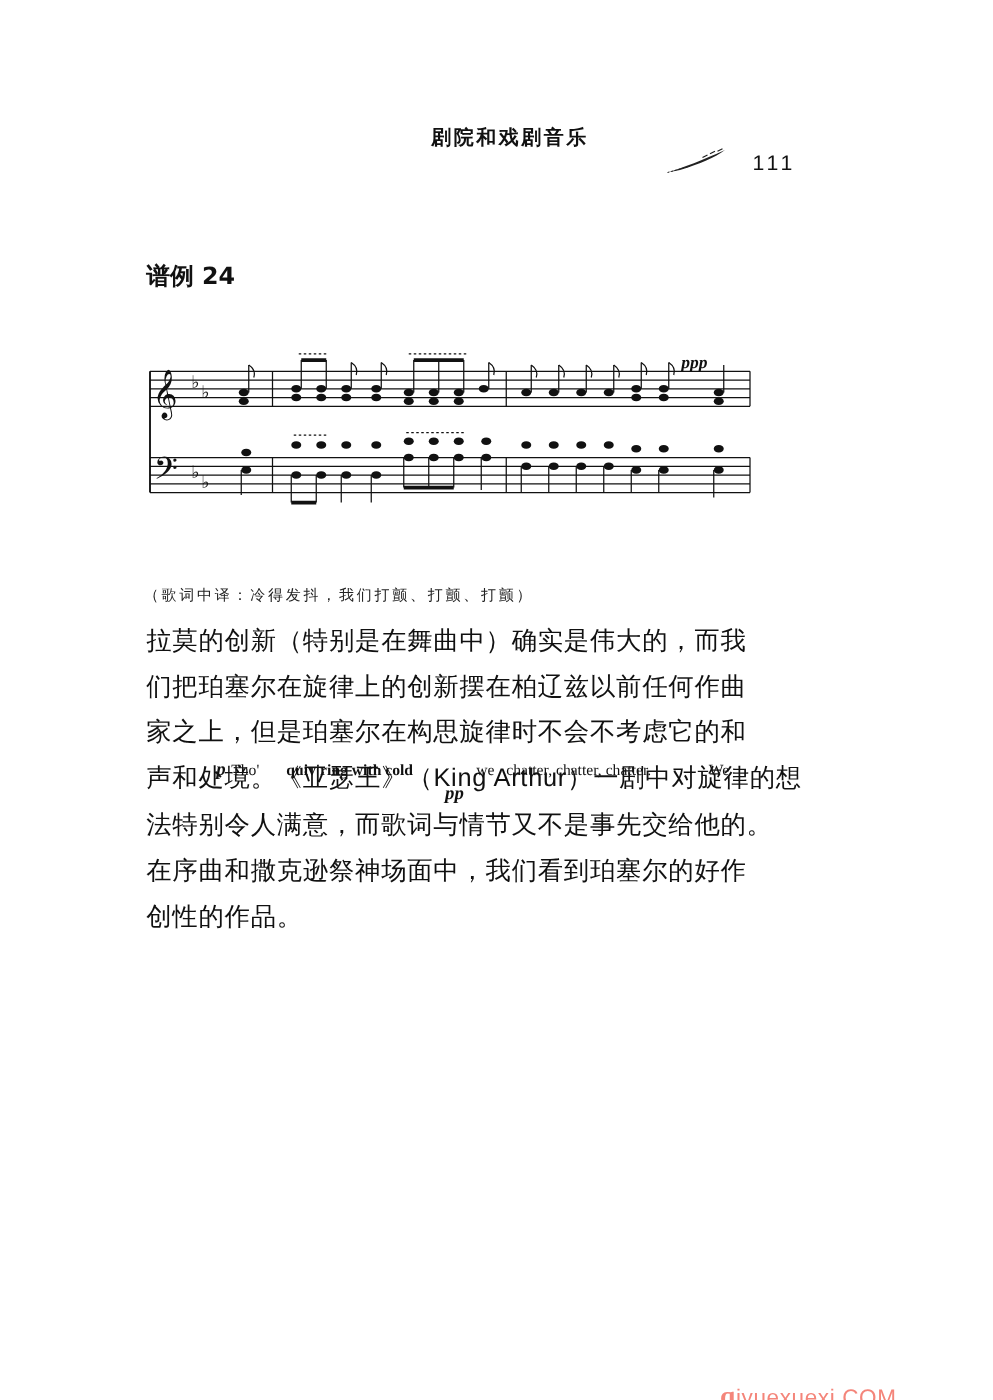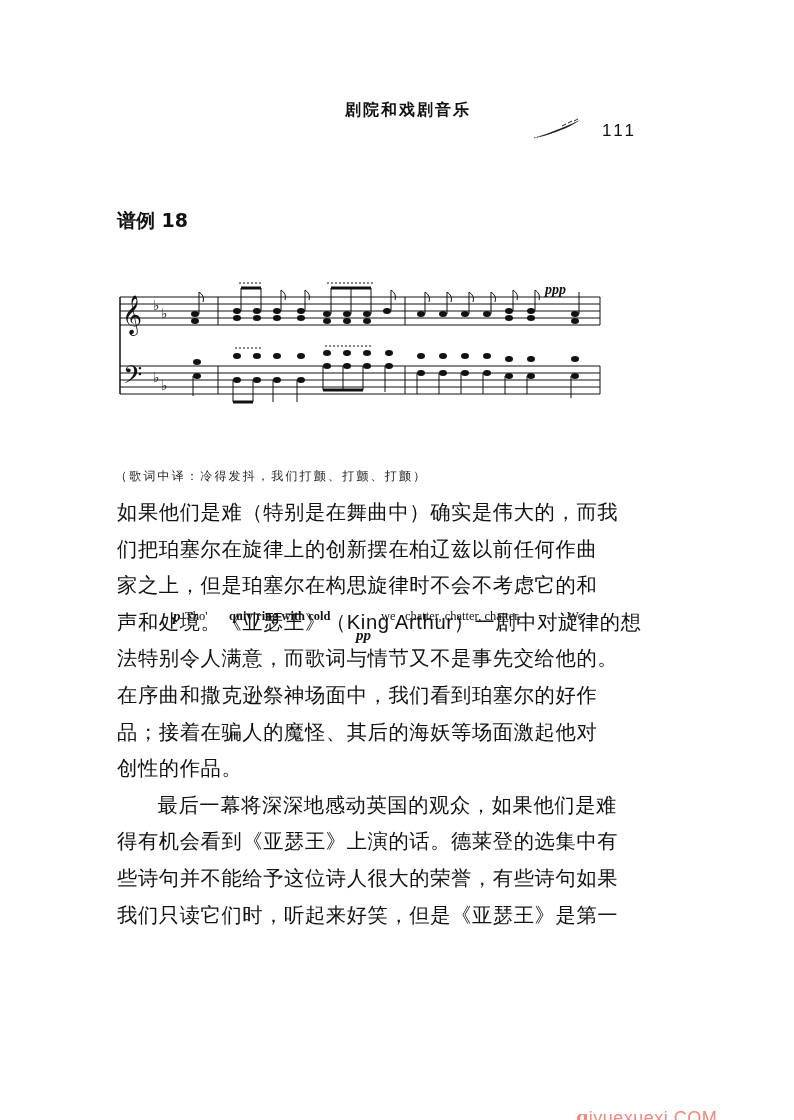--- a/index.html
+++ b/index.html
@@ -55,21 +55,21 @@
 <body>
 
 <div class="running-head">剧院和戏剧音乐</div>
 <svg class="quill" viewBox="0 0 50 22">
   <path d="M2 20 C 15 16, 30 10, 48 2 C 40 8, 28 13, 12 18 Z" fill="#222"></path>
   <path d="M2 20 L 20 15" stroke="#222" stroke-width="0.8" stroke-dasharray="1.5 1.5"></path>
   <path d="M30 8 L 34 6 M36 5 L 40 3 M42 3 L 46 1" stroke="#222" stroke-width="1"></path>
 </svg>
 <div class="page-number">111</div>
 
-<div class="example-title">谱例 18</div>
+<div class="example-title">谱例 24</div>
 
 <div class="score">
   <svg width="495" height="130" viewBox="0 0 495 130">
     <g stroke="#111" stroke-width="1">
 
       <line x1="5" y1="17" x2="485" y2="17"></line>
       <line x1="5" y1="24" x2="485" y2="24"></line>
       <line x1="5" y1="31" x2="485" y2="31"></line>
       <line x1="5" y1="38" x2="485" y2="38"></line>
       <line x1="5" y1="45" x2="485" y2="45"></line>
@@ -229,30 +229,23 @@
     <span class="lyric" style="left:266px;">we</span>
     <span class="lyric" style="left:290px;">chatter, chatter, chatter.</span>
     <span class="lyric" style="left:452px;">We</span>
   </div>
 </div>
 
 <div class="caption">（歌词中译：冷得发抖，我们打颤、打颤、打颤）</div>
 
 <div class="body-text">
   <p>
-    <span class="line">如果他们是难（特别是在舞曲中）确实是伟大的，而我</span>
+    <span class="line">拉莫的创新（特别是在舞曲中）确实是伟大的，而我</span>
     <span class="line">们把珀塞尔在旋律上的创新摆在柏辽兹以前任何作曲</span>
     <span class="line">家之上，但是珀塞尔在构思旋律时不会不考虑它的和</span>
     <span class="line"><span>声和处境。《亚瑟王》（</span><span class="en">King Arthur</span><span>）一剧中对旋律的想</span></span>
     <span class="line">法特别令人满意，而歌词与情节又不是事先交给他的。</span>
     <span class="line">在序曲和撒克逊祭神场面中，我们看到珀塞尔的好作</span>
-    <span class="line">品；接着在骗人的魔怪、其后的海妖等场面激起他对</span>
     <span class="line">创性的作品。</span>
   </p>
-  <p>
-    <span class="line" style="padding-left:2em;">最后一幕将深深地感动英国的观众，如果他们是难</span>
-    <span class="line">得有机会看到《亚瑟王》上演的话。德莱登的选集中有</span>
-    <span class="line">些诗句并不能给予这位诗人很大的荣誉，有些诗句如果</span>
-    <span class="line">我们只读它们时，听起来好笑，但是《亚瑟王》是第一</span>
-  </p>
 </div>
 
 <div class="watermark"><span class="q">q</span><span>iyuexuexi.COM</span></div>
 
 </body></html>

